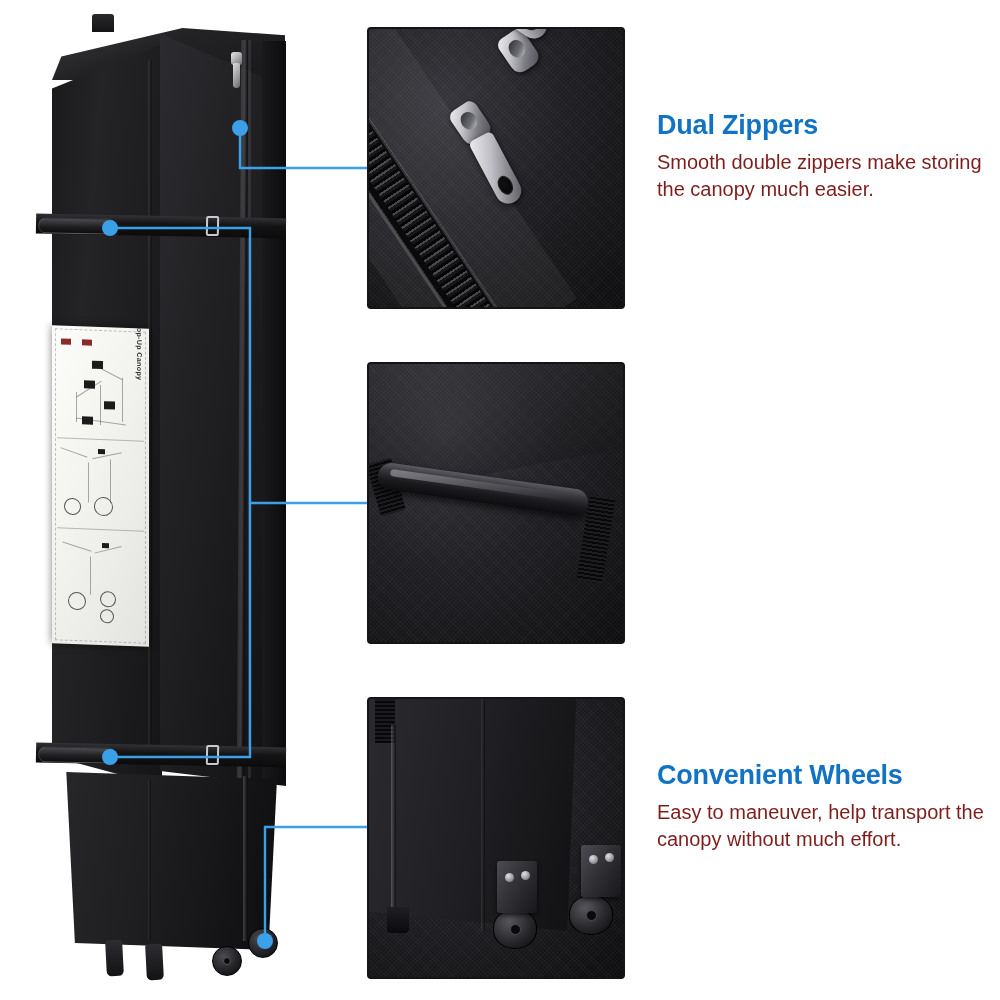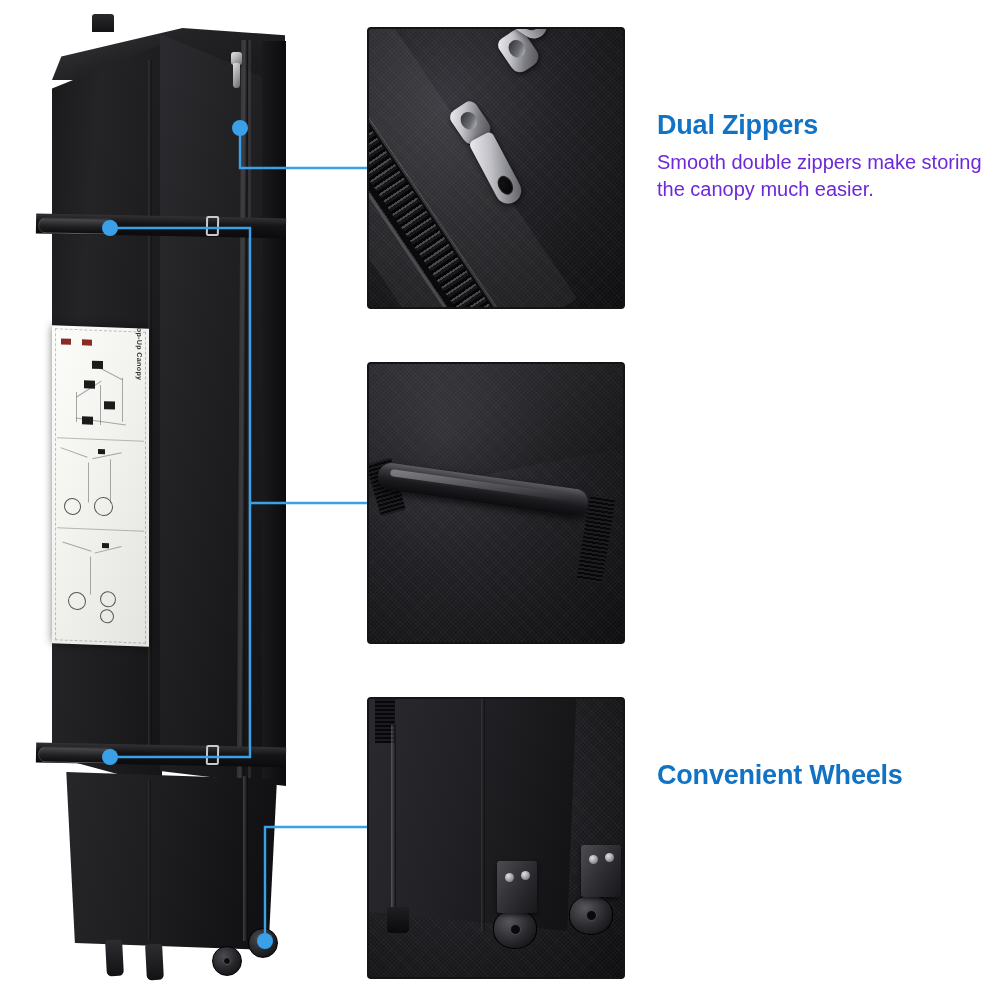--- a/index.html
+++ b/index.html
@@ -313,21 +313,21 @@
   #txt-zip    { left:657px; top:110px; }
   #txt-handle { left:657px; top:438px; }
   #txt-wheel  { left:657px; top:760px; }
 
   .callout h2 {
     font-size:27px; font-weight:bold; color:#1273c4;
     letter-spacing:-0.2px; line-height:1.15; margin-bottom:8px;
     white-space:nowrap;
   }
   .callout p {
-    font-size:20px; color:#6d28d9; line-height:1.35; font-weight:400;
+    font-size:20px; color:#7f1d1d; line-height:1.35; font-weight:400;
   }
 </style>
 </head>
 <body>
 
 <div id="stage">
 
   <div id="hero">
 
     <div class="bag-top-tab"></div>
@@ -479,15 +479,16 @@
   <div class="callout" id="txt-zip">
     <h2>Dual Zippers</h2>
     <p>Smooth double zippers make storing the canopy much easier.</p>
   </div>
 
   <div class="callout" id="txt-handle">
   </div>
 
   <div class="callout" id="txt-wheel">
     <h2>Convenient Wheels</h2>
+    <p>Easy to maneuver, help transport the canopy without much effort.</p>
   </div>
 
 </div>
 
 </body></html>

